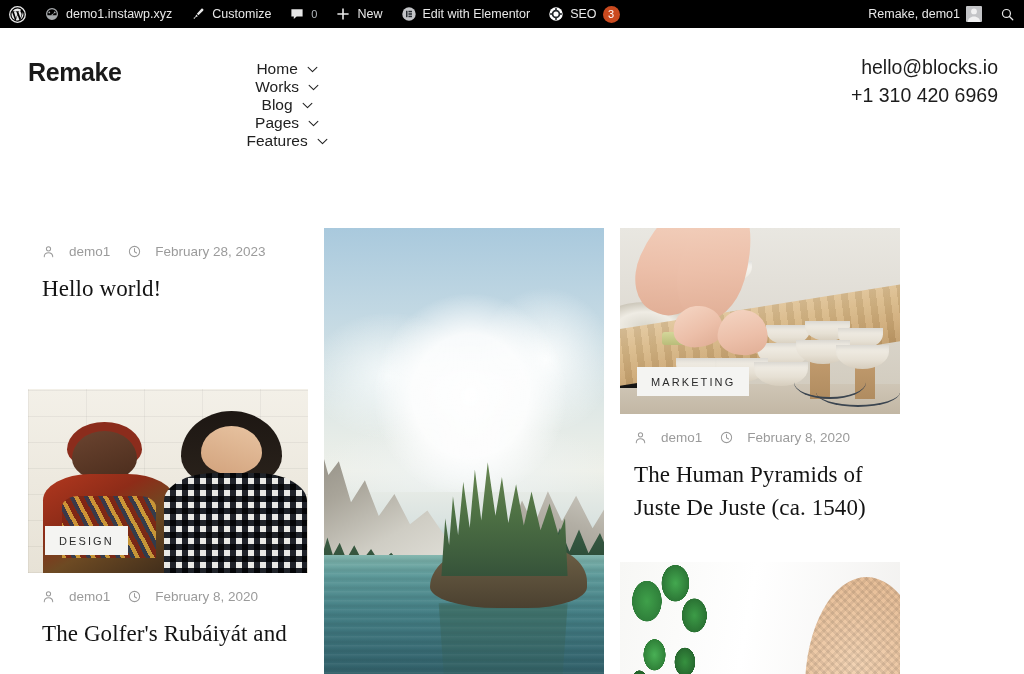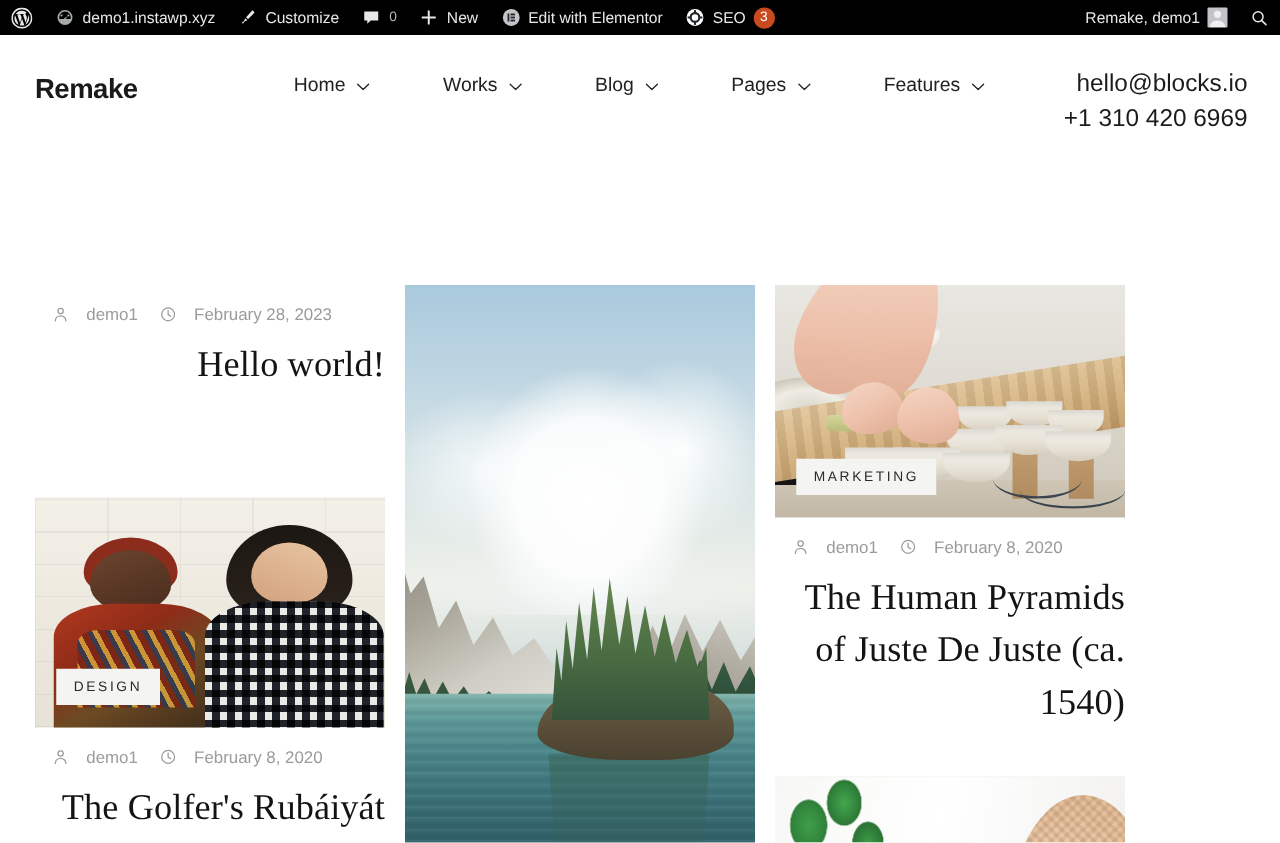--- a/index.html
+++ b/index.html
@@ -48,34 +48,35 @@
 
   
   .site-header {
     height: 102px;
     display: flex;
     align-items: flex-start;
     padding: 0 26px 0 28px;
     background: #fff;
   }
   .brand {
-    font-size: 22px;
+    font-size: 25px;
     font-weight: 700;
     letter-spacing: -0.4px;
     color: #1a1a1a;
     margin-top: 30px;
     cursor: pointer;
     text-decoration: none;
   }
   .nav {
     display: flex;
     align-items: center;
     gap: 0;
     margin-left: 96px;
     margin-top: 32px;
+    flex-direction: column;
   }
   .nav-item {
     display: flex; align-items: center; gap: 9px;
     padding: 0 29px;
     font-size: 15.5px;
     color: #212121;
     cursor: pointer;
     text-decoration: none;
   }
   .caret { display: inline-block; }
@@ -145,29 +146,28 @@
   }
   .meta .m {
     display: inline-flex; align-items: center; gap: 14px;
     cursor: pointer;
   }
   .meta svg { display: block; }
 
   .title {
     margin: 13px 0 0 14px;
     font-family: "Liberation Serif", "DejaVu Serif", serif;
-    font-size: 29px;
+    font-size: 23px;
     line-height: 1.44;
     font-weight: 400;
     color: #141414;
     letter-spacing: 0.1px;
     cursor: pointer;
     text-decoration: none;
     display: block;
-    text-align: right;
   }
 
   
   
   .art-lake { background: linear-gradient(#a9c9dd 0%, #c2d8e3 16%, #dfe8e6 34%, #eef0e9 46%, #d9e2e0 56%, #9fc3bd 62%, #76a9a6 68%, #4e8a8c 76%, #3a7076 86%, #2e5c66 100%); }
   .lake-clouds { position: absolute; left: -6%; top: 2%; width: 112%; height: 48%;
     background:
       radial-gradient(ellipse 44% 58% at 52% 62%, #ffffff 0%, #ffffffdd 42%, #ffffff00 70%),
       radial-gradient(ellipse 30% 40% at 76% 48%, #fbfdfd 0%, #ffffff00 72%),
       radial-gradient(ellipse 34% 34% at 26% 54%, #f4f9fa 0%, #ffffff00 74%),

